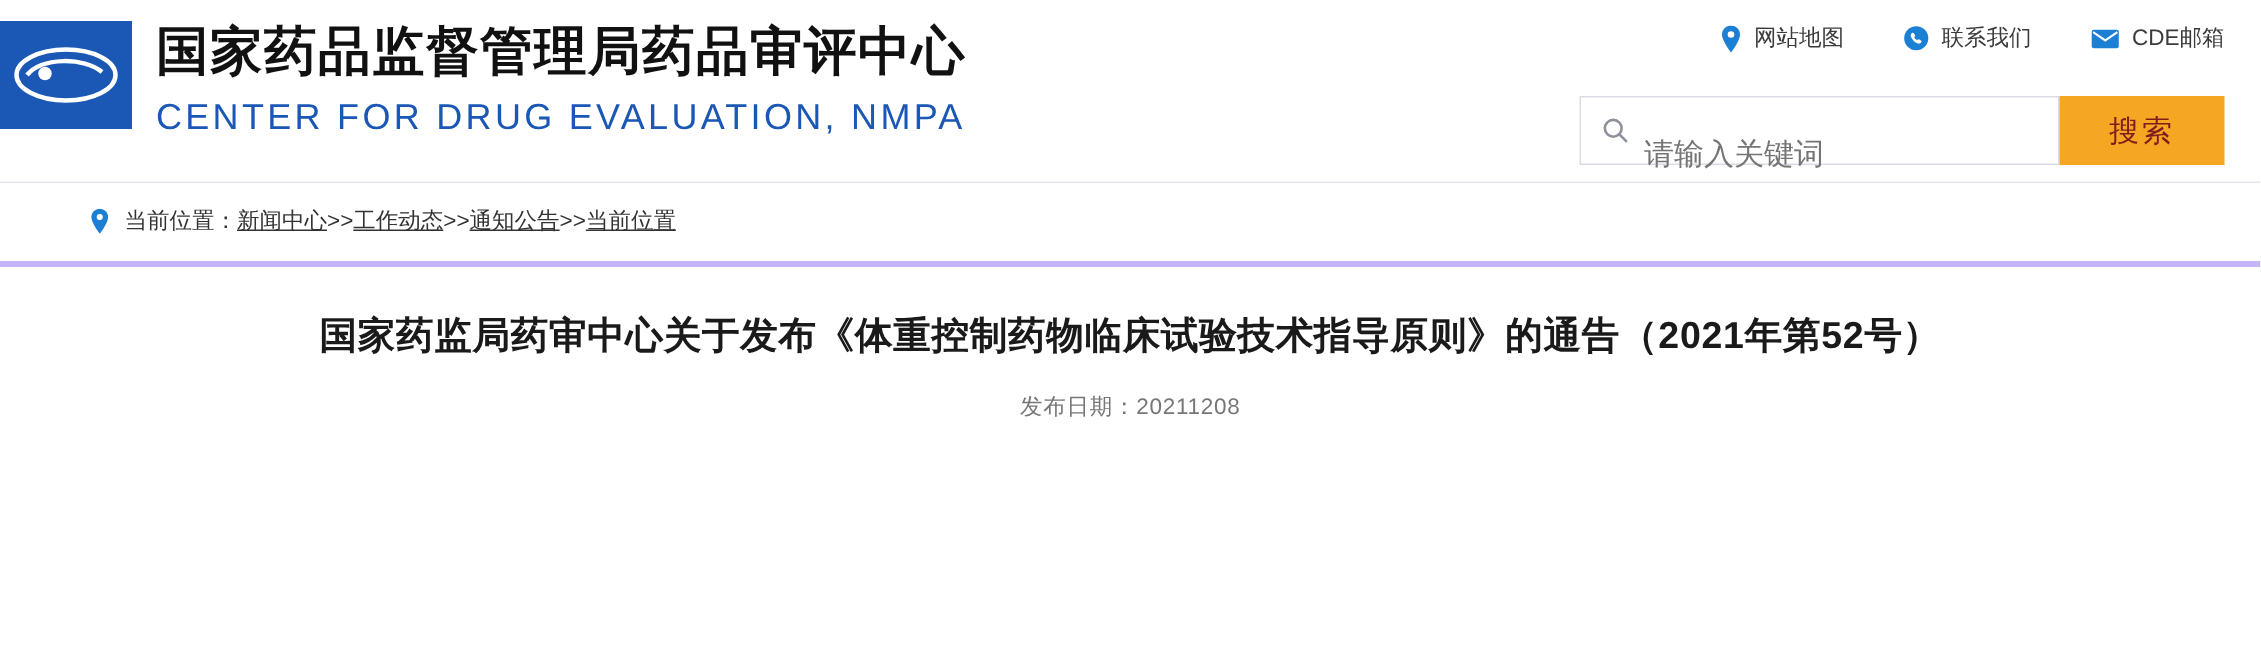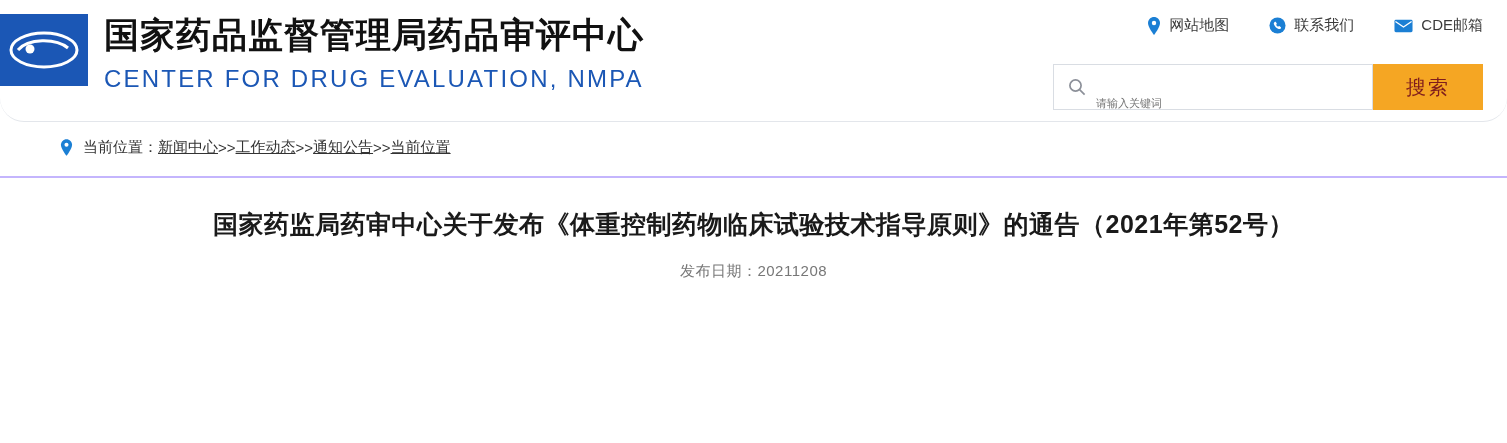--- a/index.html
+++ b/index.html
@@ -11,21 +11,20 @@
     overflow: hidden;
   }
 
   
   .header {
     position: relative;
     width: 1507px;
     height: 122px;
     background: #ffffff;
     border-bottom: 1px solid #e3e6eb;
-    border-radius: 24px;
   }
   .logo-mark {
     position: absolute;
     left: 0px;
     top: 14px;
     width: 88px;
     height: 72px;
     background: #1b57b5;
     display: flex;
     align-items: center;
@@ -90,21 +89,21 @@
     display: flex;
     align-items: center;
     padding-left: 14px;
   }
   .search-box .ic { margin-right: 10px; display: flex; }
   .search-input {
     border: 0;
     outline: 0;
     height: 44px;
     width: 250px;
-    font-size: 11px;
+    font-size: 20px;
     color: #9aa0a6;
     font-family: "Liberation Sans", sans-serif;
     background: transparent;
     margin-top: 32px;
   }
   .search-btn {
     width: 110px;
     height: 46px;
     background: #f5a623;
     color: #7f1d1d;
@@ -113,21 +112,21 @@
     cursor: pointer;
     font-family: "Liberation Sans", sans-serif;
     letter-spacing: 2px;
   }
 
   
   .crumb-bar {
     position: relative;
     width: 1507px;
     height: 56px;
-    border-bottom: 2px solid #c4b5fd;
+    border-bottom: 4px solid #c4b5fd;
   }
   .crumb {
     position: absolute;
     left: 60px;
     top: 16px;
     display: flex;
     align-items: center;
     font-size: 15px;
     color: #333333;
     white-space: nowrap;

